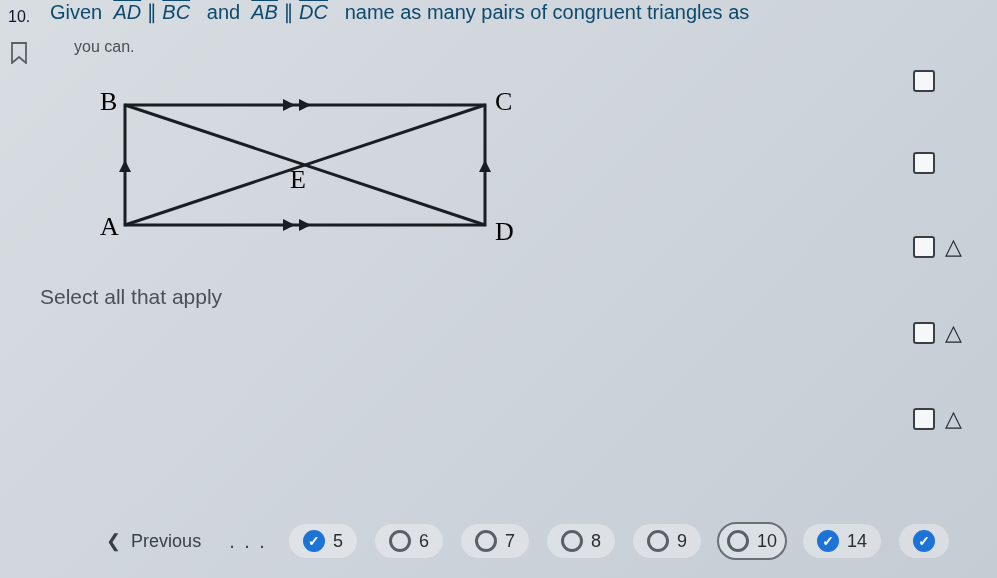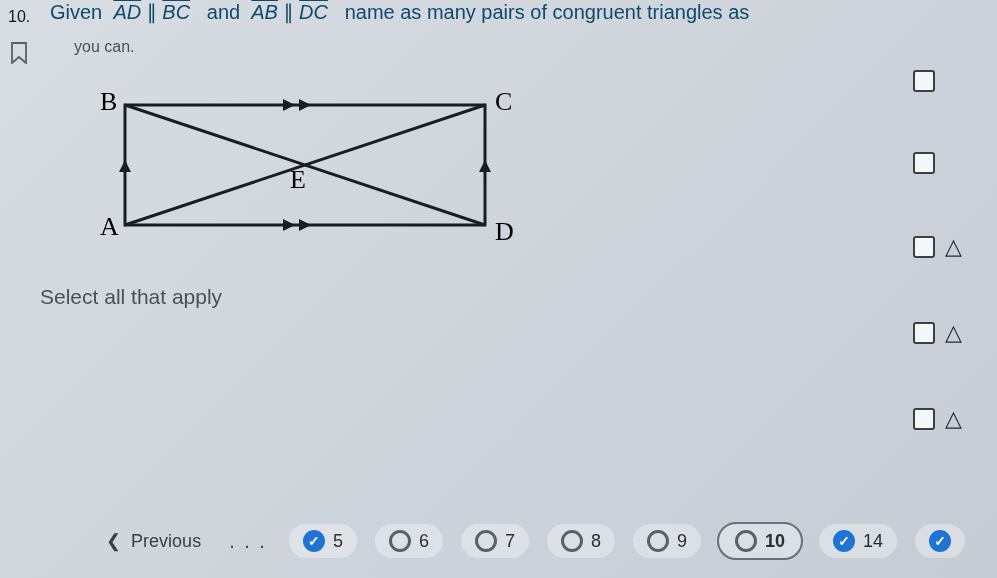--- a/index.html
+++ b/index.html
@@ -86,21 +86,21 @@
     display: flex; align-items: center; gap: 18px;
   }
   .pill {
     display: flex; align-items: center; gap: 8px;
     border-radius: 22px;
     padding: 6px 14px;
     font-size: 18px;
     color: #2a2e33;
     background: rgba(255,255,255,0.35);
   }
-  .pill.wide { padding: 6px 16px; outline: 2px solid #6a7078; font-weight: bold; }
+  .pill.wide { padding: 6px 8px; outline: 2px solid #6a7078; }
   .status-dot {
     width: 22px; height: 22px; border-radius: 50%;
     border: 3px solid #5a6068;
     display: inline-flex; align-items: center; justify-content: center;
   }
   .status-dot.done {
     background: #1e73d6; border-color: #1e73d6; color: #fff;
     font-size: 14px; font-weight: bold;
   }
   .status-dot.current {

